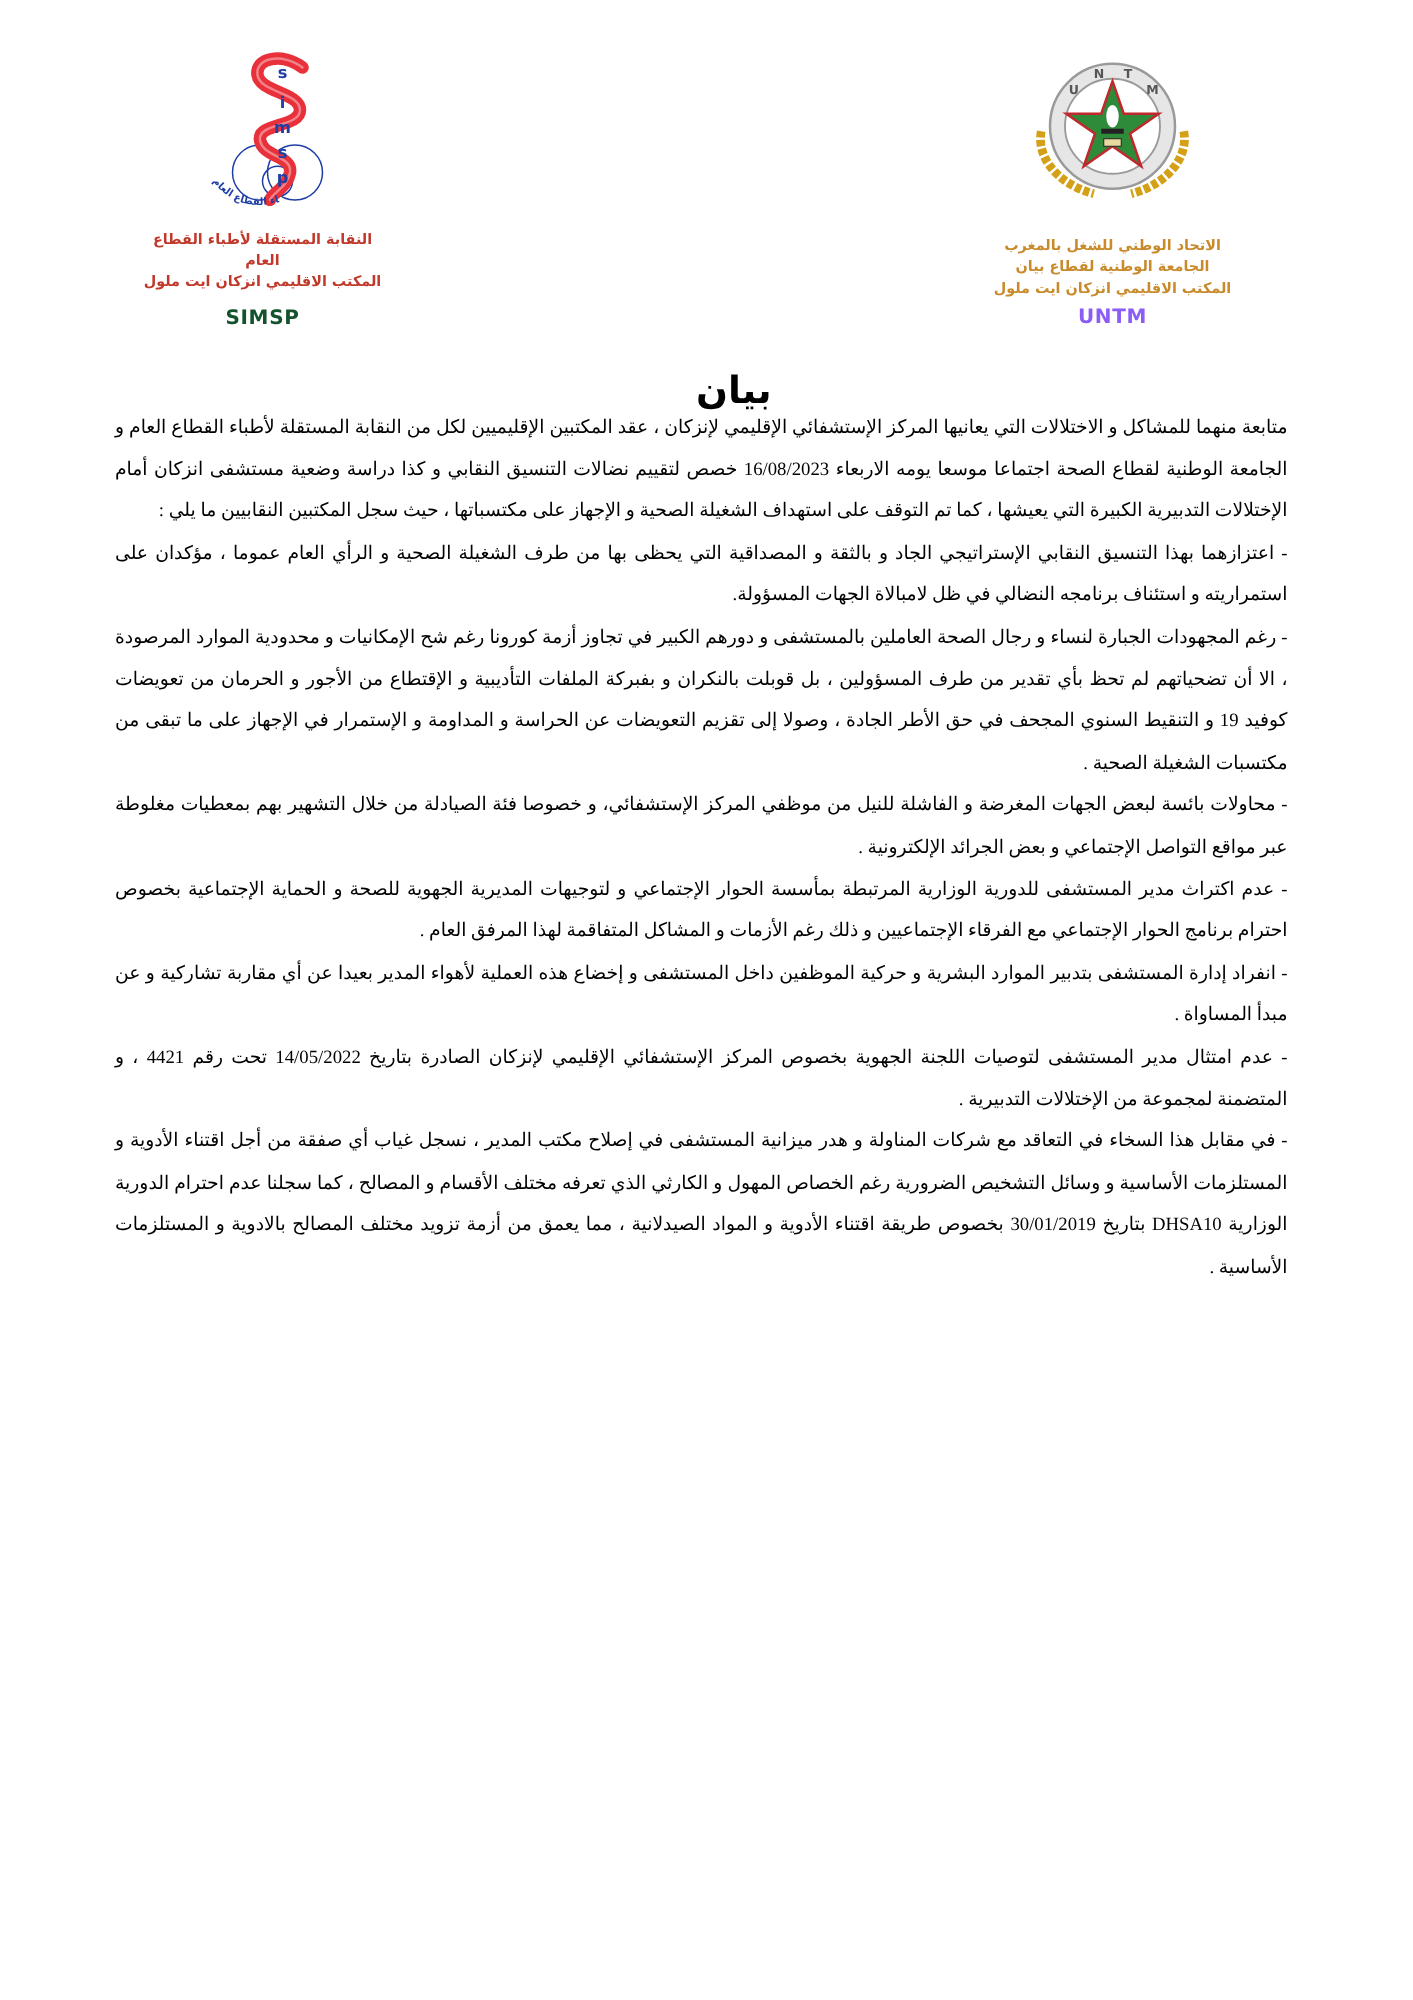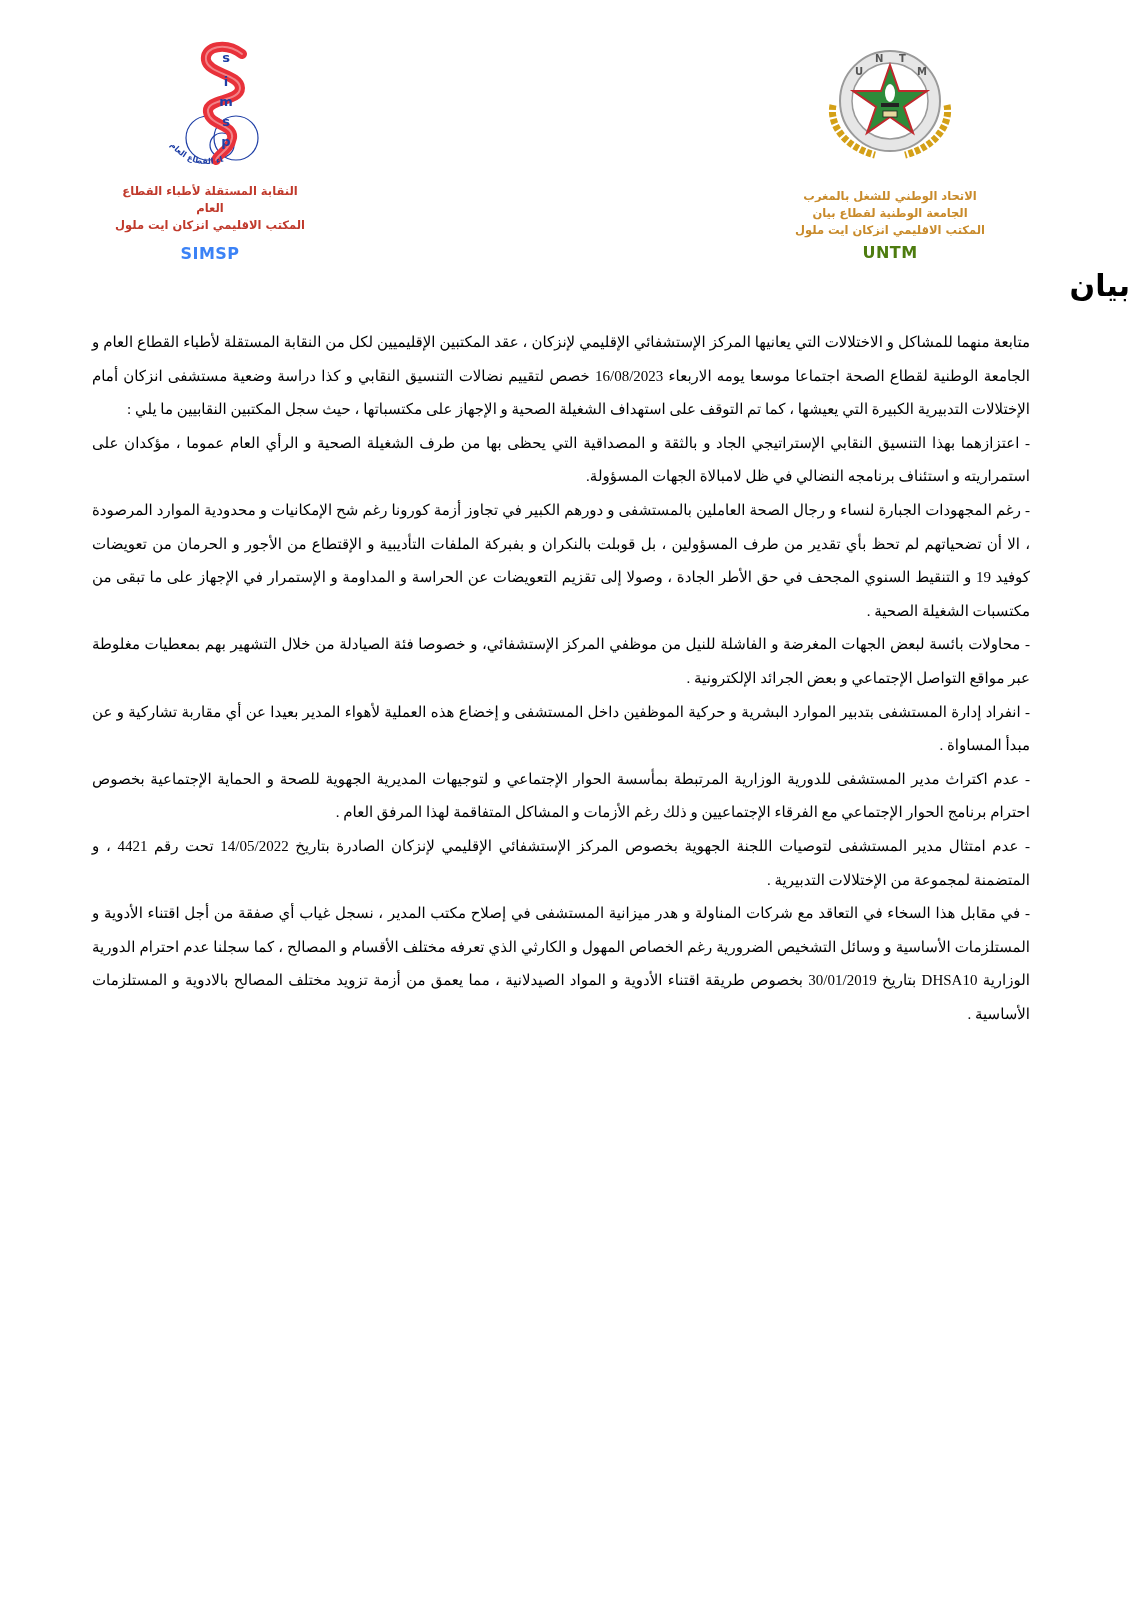--- a/index.html
+++ b/index.html
@@ -4,23 +4,23 @@
 <style>
   html, body { margin: 0; padding: 0; background: #ffffff; }
   body { width: 1130px; height: 1600px; position: relative; overflow: hidden; font-family: "DejaVu Sans", sans-serif; color: #000; }
   .logo-left { position: absolute; left: 110px; top: 40px; width: 200px; height: 225px; text-align: center; }
   .logo-right { position: absolute; left: 790px; top: 45px; width: 200px; height: 225px; text-align: center; }
   .simsp-emblem { position: relative; width: 160px; height: 125px; margin: 0 auto; }
   .caption { font-size: 11.5px; font-weight: bold; line-height: 17px; direction: rtl; }
   .caption.red { color: #c0392b; }
   .caption.gold { color: #c88a2a; }
   .abbr { font-size: 16px; font-weight: bold; margin-top: 10px; letter-spacing: 0.5px; }
-  .abbr.red { color: #3b82f6; }
-  .abbr.orange { color: #4d7c0f; margin-top: 4px; }
-  .title { position: absolute; left: 0; right: 0; top: 268px; text-align: right; font-size: 30px; font-weight: bold; direction: rtl; padding-left: 44px; }
+  .abbr.red { color: #14532d; }
+  .abbr.orange { color: #8b5cf6; margin-top: 4px; }
+  .title { position: absolute; left: 0; right: 0; top: 295px; text-align: center; font-size: 30px; font-weight: bold; direction: rtl; padding-left: 44px; }
   .body { position: absolute; left: 92px; width: 938px; top: 326px; direction: rtl; text-align: justify; font-family: "Liberation Serif", serif; font-size: 15px; line-height: 33.6px; }
   .body p { margin: 0; }
 </style>
 </head>
 <body>
 
 <div class="logo-left">
   <div class="simsp-emblem">
     <svg width="160" height="125" viewBox="0 0 160 125">
       <circle cx="78" cy="98" r="22" fill="none" stroke="#1f3fa6" stroke-width="1.2"></circle>
@@ -67,17 +67,17 @@
   <div class="abbr orange">UNTM</div>
 </div>
 
 <div class="title">بيان</div>
 
 <div class="body">
   <p>متابعة منهما للمشاكل و الاختلالات التي يعانيها المركز الإستشفائي الإقليمي لإنزكان ، عقد المكتبين الإقليميين لكل من النقابة المستقلة لأطباء القطاع العام و الجامعة الوطنية لقطاع الصحة اجتماعا موسعا يومه الاربعاء 16/08/2023  خصص لتقييم نضالات التنسيق النقابي و كذا دراسة وضعية مستشفى انزكان أمام الإختلالات التدبيرية الكبيرة التي يعيشها ، كما تم التوقف على استهداف الشغيلة الصحية و الإجهاز على مكتسباتها ، حيث سجل المكتبين النقابيين ما يلي :</p>
   <p>- اعتزازهما بهذا التنسيق النقابي الإستراتيجي الجاد و بالثقة و المصداقية التي يحظى بها من طرف الشغيلة الصحية و الرأي العام عموما ، مؤكدان على استمراريته و استئناف برنامجه النضالي في ظل لامبالاة الجهات المسؤولة.</p>
   <p>- رغم المجهودات الجبارة لنساء و رجال الصحة العاملين بالمستشفى و دورهم الكبير في تجاوز أزمة كورونا رغم شح الإمكانيات و محدودية الموارد المرصودة ، الا أن تضحياتهم لم تحظ بأي تقدير من طرف المسؤولين ، بل قوبلت بالنكران و بفبركة الملفات التأديبية و الإقتطاع من الأجور و الحرمان من تعويضات كوفيد 19 و التنقيط السنوي المجحف في حق الأطر الجادة ، وصولا إلى تقزيم التعويضات عن الحراسة و المداومة و الإستمرار في الإجهاز على ما تبقى من مكتسبات الشغيلة الصحية .</p>
   <p>- محاولات بائسة لبعض الجهات المغرضة و الفاشلة للنيل من موظفي المركز الإستشفائي، و خصوصا فئة الصيادلة من خلال التشهير بهم بمعطيات مغلوطة عبر مواقع التواصل الإجتماعي و بعض الجرائد الإلكترونية .</p>
+  <p>- عدم اكتراث مدير المستشفى للدورية الوزارية المرتبطة بمأسسة الحوار الإجتماعي و لتوجيهات المديرية الجهوية للصحة و الحماية الإجتماعية بخصوص احترام برنامج الحوار الإجتماعي مع الفرقاء الإجتماعيين و ذلك رغم الأزمات و المشاكل المتفاقمة لهذا المرفق العام .</p>
   <p>- انفراد إدارة المستشفى بتدبير الموارد البشرية و حركية الموظفين داخل المستشفى و إخضاع هذه العملية لأهواء المدير بعيدا عن أي مقاربة تشاركية و عن مبدأ المساواة .</p>
-  <p>- عدم اكتراث مدير المستشفى للدورية الوزارية المرتبطة بمأسسة الحوار الإجتماعي و لتوجيهات المديرية الجهوية للصحة و الحماية الإجتماعية بخصوص احترام برنامج الحوار الإجتماعي مع الفرقاء الإجتماعيين و ذلك رغم الأزمات و المشاكل المتفاقمة لهذا المرفق العام .</p>
   <p>- عدم امتثال مدير المستشفى لتوصيات اللجنة الجهوية بخصوص المركز الإستشفائي الإقليمي لإنزكان الصادرة بتاريخ 14/05/2022 تحت رقم 4421 ، و المتضمنة لمجموعة من الإختلالات التدبيرية .</p>
   <p>- في مقابل هذا السخاء في التعاقد مع شركات المناولة و هدر ميزانية المستشفى في إصلاح مكتب المدير ، نسجل غياب أي صفقة من أجل اقتناء الأدوية و المستلزمات الأساسية و وسائل التشخيص الضرورية رغم الخصاص المهول و الكارثي الذي تعرفه مختلف الأقسام و المصالح ، كما سجلنا عدم احترام الدورية الوزارية DHSA10 بتاريخ 30/01/2019 بخصوص طريقة اقتناء الأدوية و المواد الصيدلانية ، مما يعمق من أزمة تزويد مختلف المصالح بالادوية و المستلزمات الأساسية .</p>
 </div>
 
 </body></html>

